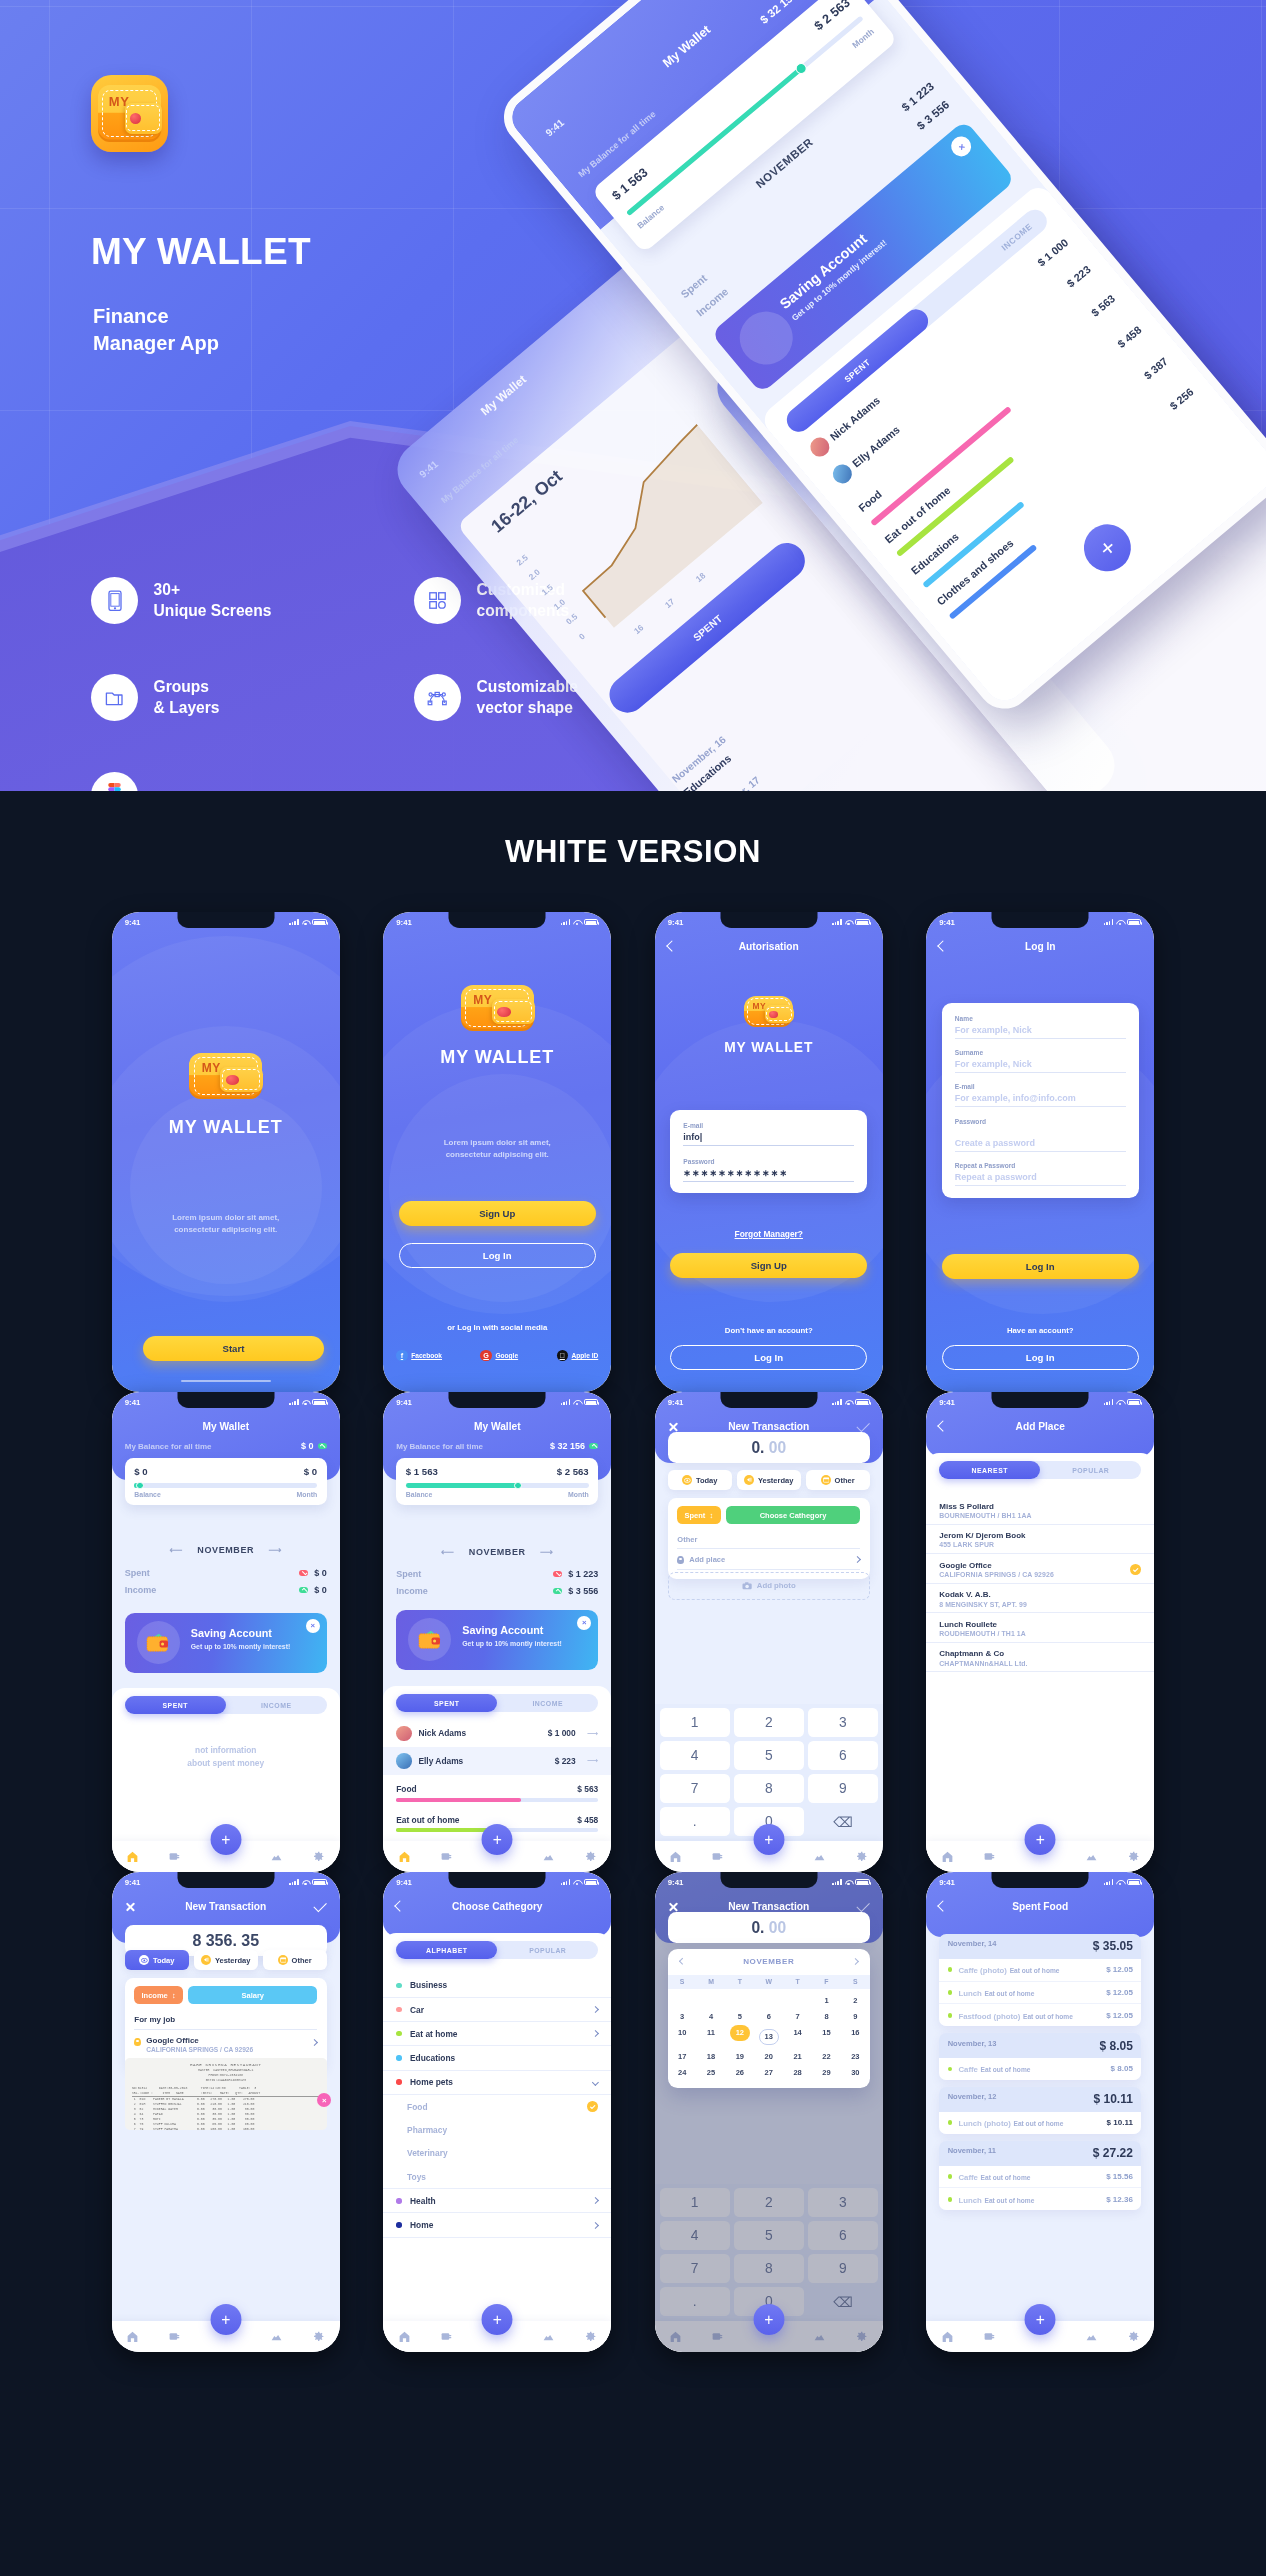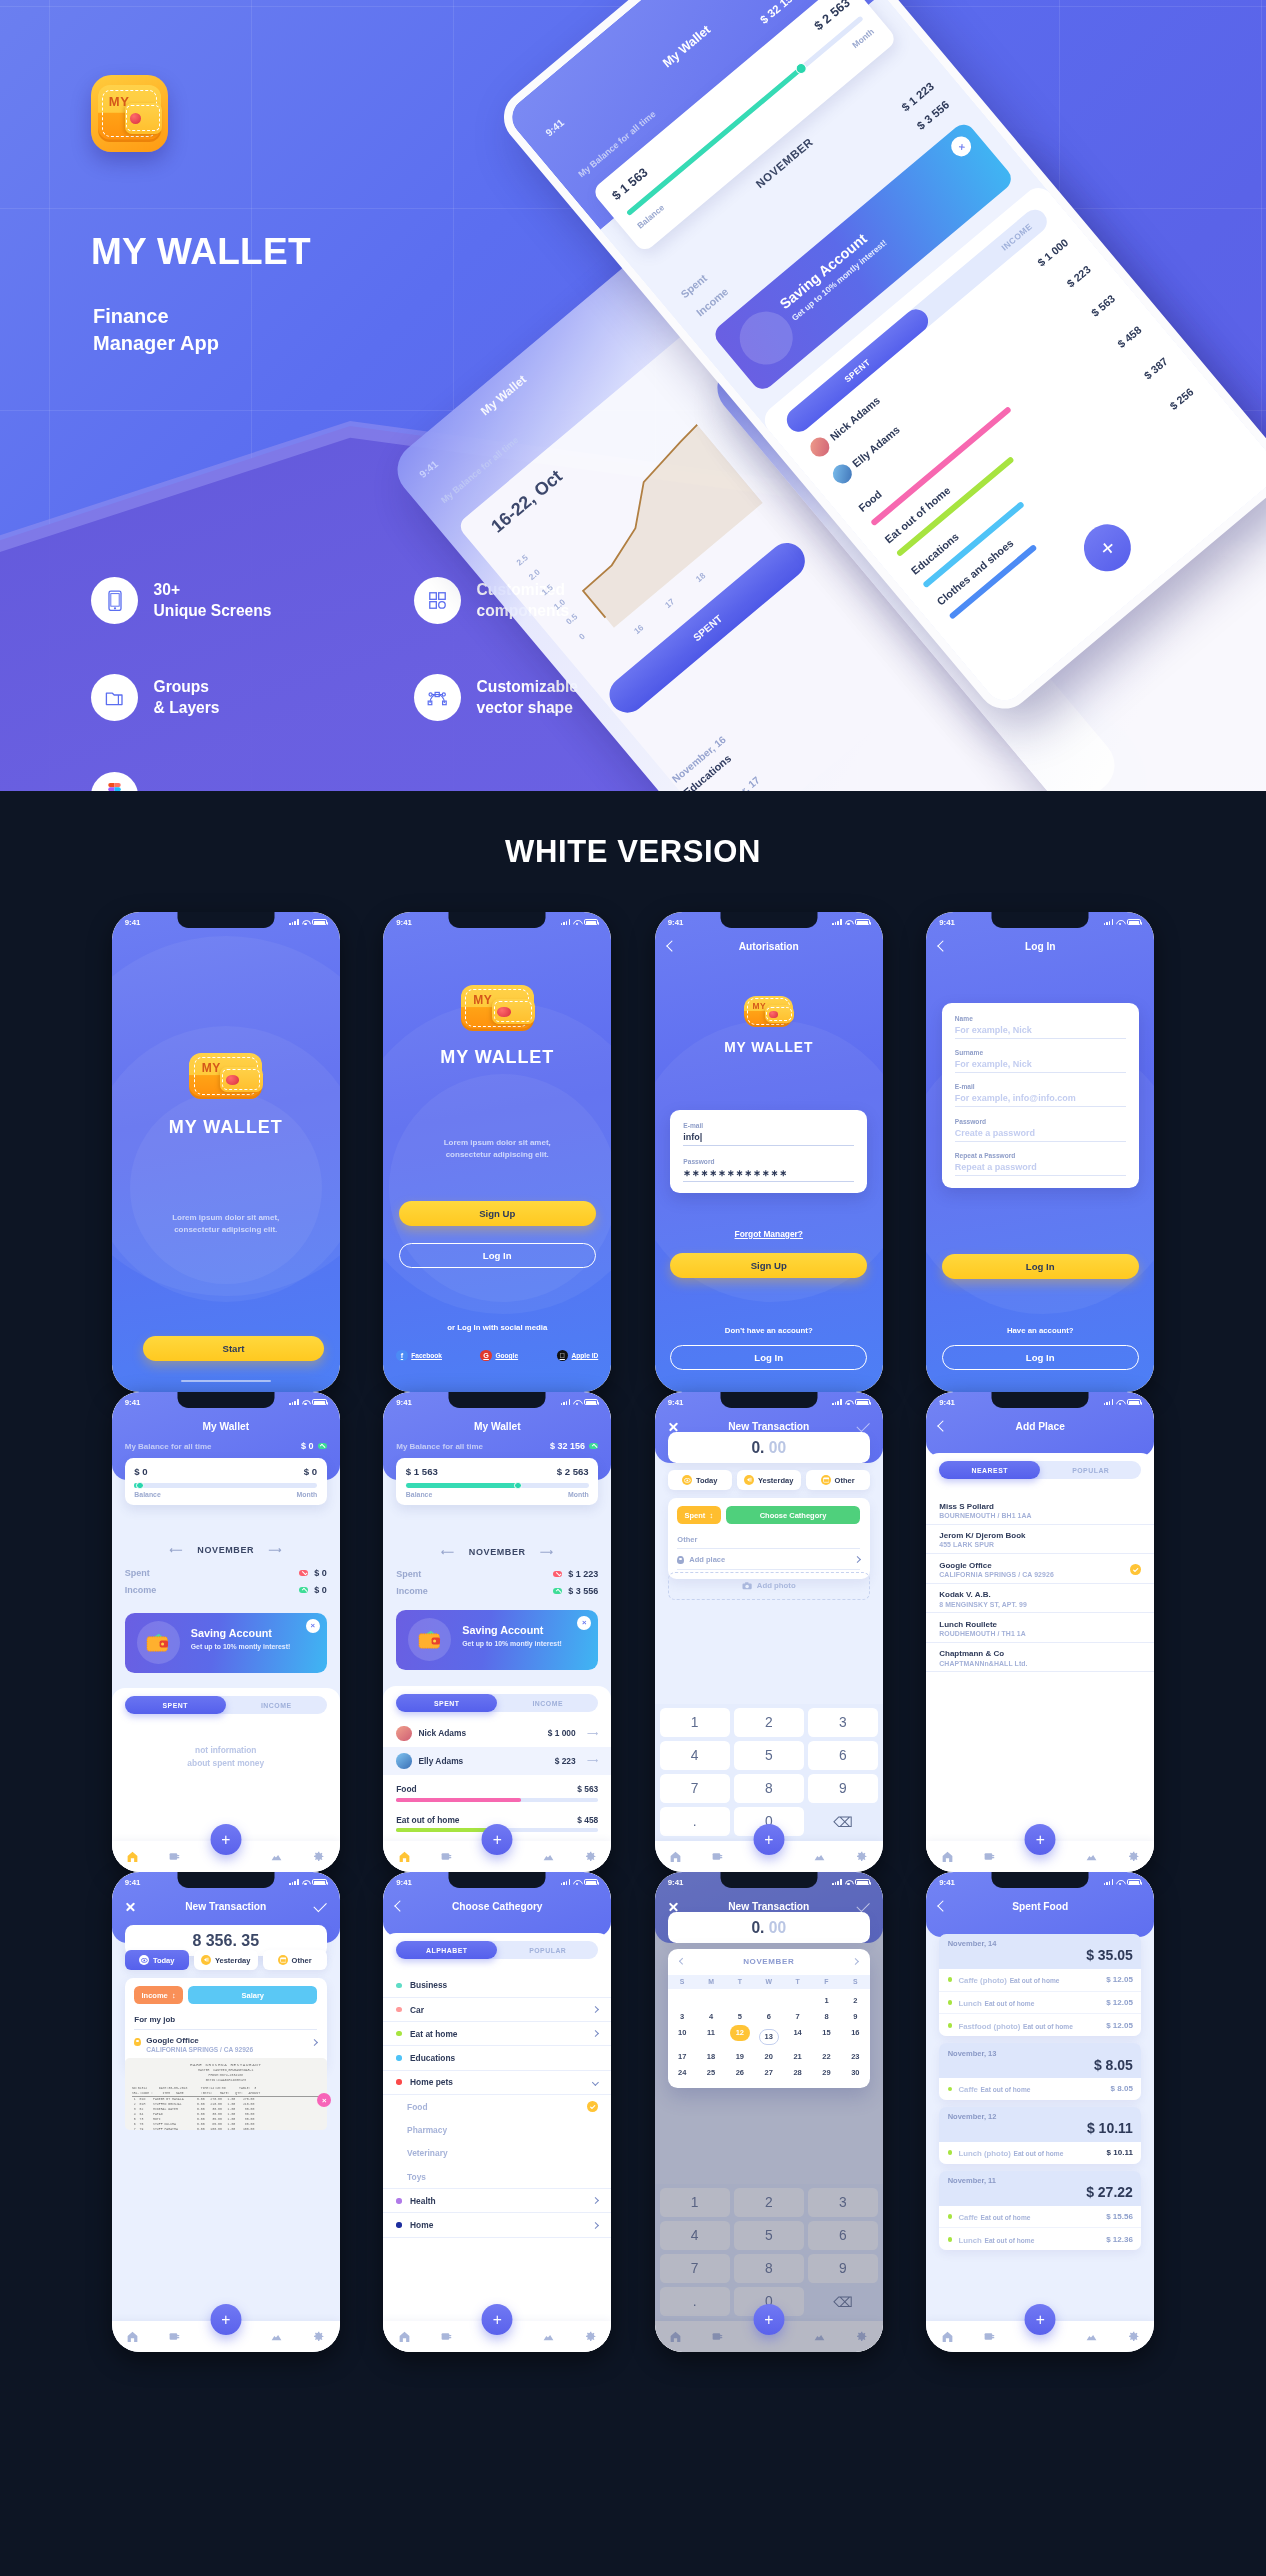--- a/index.html
+++ b/index.html
@@ -275,21 +275,21 @@
   .cal-g span{height:16px;display:flex;align-items:center;justify-content:center;font-size:7.5px;
     font-weight:bold;color:#3b4766;}
   .cal-g span.sel{background:#ffc436;color:#fff;border-radius:8.4px;width:20.4px;margin:0 auto;}
   .cal-g span.ring{border:0.9px solid #c3cfee;border-radius:8.4px;width:20.4px;margin:4px auto;}
   .dim-ov{position:absolute;inset:0;background:rgba(80,85,115,.42);z-index:22;}
 
   
   .grp{margin:0 13px 7.2px;border-radius:7.2px;overflow:hidden;box-shadow:0 3.6px 9.6px rgba(60,70,150,.08);}
   .grp-h{background:#dde6fb;padding:5.4px 8.4px;display:flex;justify-content:space-between;}
   .grp-h .d{font-size:7.5px;color:#8a99c6;font-weight:bold;}
-  .grp-h .s{font-size:14px;color:#2e3a59;font-weight:bold;margin-top:8px;}
+  .grp-h .s{font-size:12px;color:#2e3a59;font-weight:bold;}
   .grp-b{background:#fff;}
   .frow{display:flex;align-items:center;padding:5.4px 8.4px;border-bottom:0.6px solid #eef2fc;}
   .frow:last-child{border-bottom:none;}
   .fdot{width:4.8px;height:4.8px;border-radius:50%;background:#a7e440;margin-right:6px;flex:0 0 auto;}
   .frow .tx .t1{font-size:7.8px;font-weight:bold;color:#2e3a59;}
   .frow .tx .t1 span{color:#b6c2e2;}
   .frow .tx .t2{font-size:6.6px;color:#a4b1d8;font-weight:bold;margin-top:0.6px;}
   .frow .tx{flex:1;}
   .frow .v{font-size:8px;font-weight:bold;color:#8fa0cc;}
   .frow .v.dark{color:#2e3a59;}
@@ -730,21 +730,21 @@
           <div style="margin-top:10.2px;">
                 <div class="fld-l">Surname</div>
             <div class="fld-p" style="margin-top:3px;">For example, Nick</div>
               </div>
           <div style="margin-top:10.2px;">
                 <div class="fld-l">E-mail</div>
             <div class="fld-p" style="margin-top:3px;">For example, info@info.com</div>
               </div>
           <div style="margin-top:10.2px;">
                 <div class="fld-l">Password</div>
-            <div class="fld-p" style="margin-top:3px;">Create a password</div>
+            <div class="fld-p" style="margin-top:13px;">Create a password</div>
               </div>
           <div style="margin-top:10.2px;">
                 <div class="fld-l">Repeat a Password</div>
             <div class="fld-p" style="margin-top:3px;">Repeat a password</div>
               </div>
         </div>
         <div class="btn btn-y" style="position:absolute;left:15.6px;right:15.6px;top:342px;">Log In</div>
         <div class="smallw" style="position:absolute;left:0;right:0;top:414px;">Have an account?</div>
         <div class="btn btn-o" style="position:absolute;left:15.6px;right:15.6px;top:433px;">Log In</div>
       </div>

